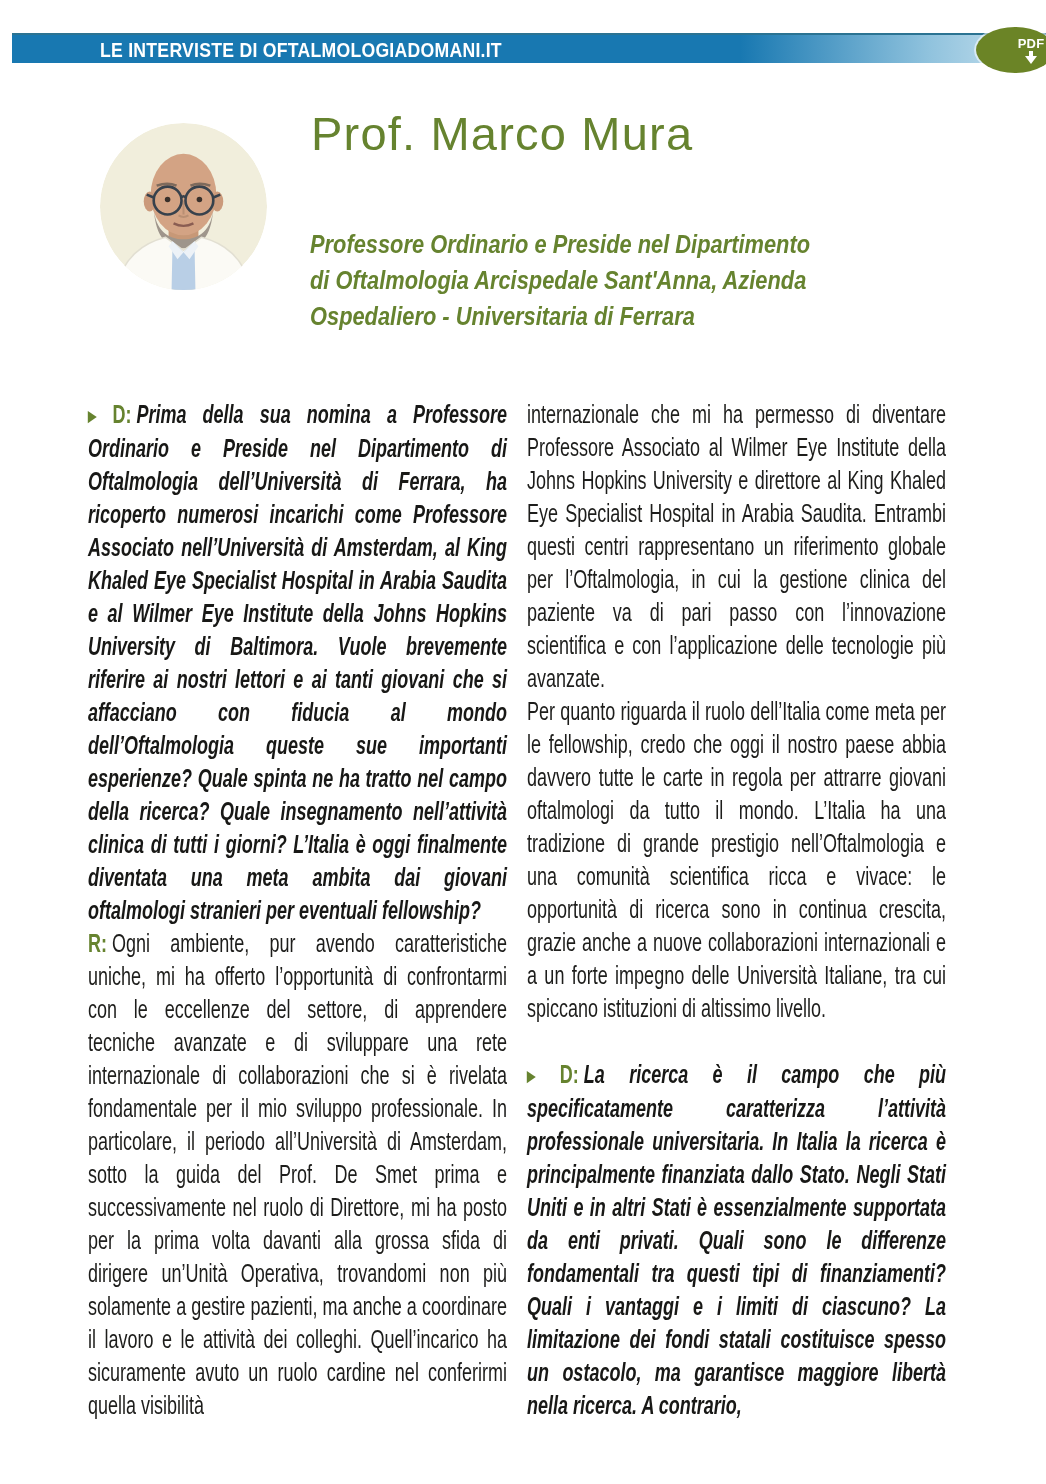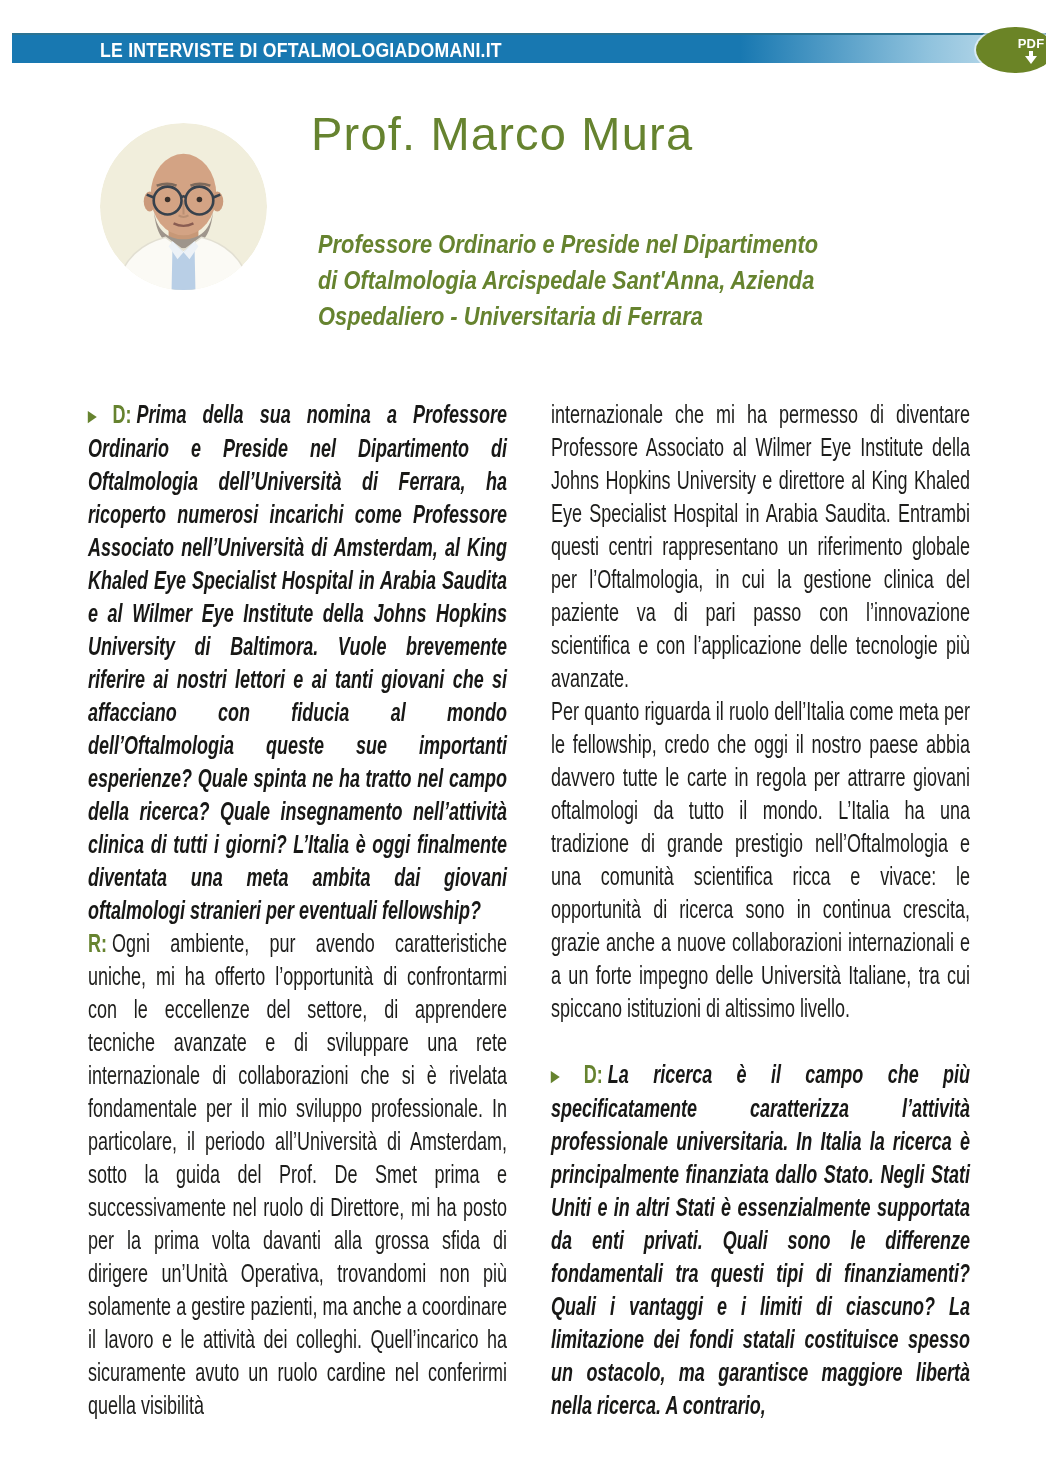--- a/index.html
+++ b/index.html
@@ -36,32 +36,32 @@
   
   .avatar {
     position:absolute; left:100px; top:123px; width:167px; height:167px;
     border-radius:50%; overflow:hidden;
   }
   .title {
     position:absolute; left:311px; top:107px; margin:0;
     font-size:47px; line-height:54px; font-weight:normal; letter-spacing:1.2px;
     color:var(--accent-green,#66832F); white-space:nowrap;
   }
-  .subtitle { position:absolute; left:318px; top:226px; width:700px; }
+  .subtitle { position:absolute; left:310px; top:226px; width:700px; }
   .subtitle-inner {
     width:700px; transform:scaleX(0.84); transform-origin:0 0;
     font-size:26px; line-height:36px; font-weight:bold; font-style:italic;
     color:var(--accent-green,#66832F);
   }
   .subtitle-inner div { white-space:nowrap; }
 
   
   .columns {
     position:absolute; left:88px; top:398px; width:871px;
-    display:flex; gap:44px;
+    display:flex; gap:20px;
   }
   .col { width:419px; }
   .col-inner {
     width:582px; transform:scaleX(0.72); transform-origin:0 0;
   }
   .col-inner p {
     margin:0; font-size:25px; line-height:33px;
     text-align:justify; color:#1d1d1b;
   }
   p.q { font-weight:bold; font-style:italic; color:#181816; }

